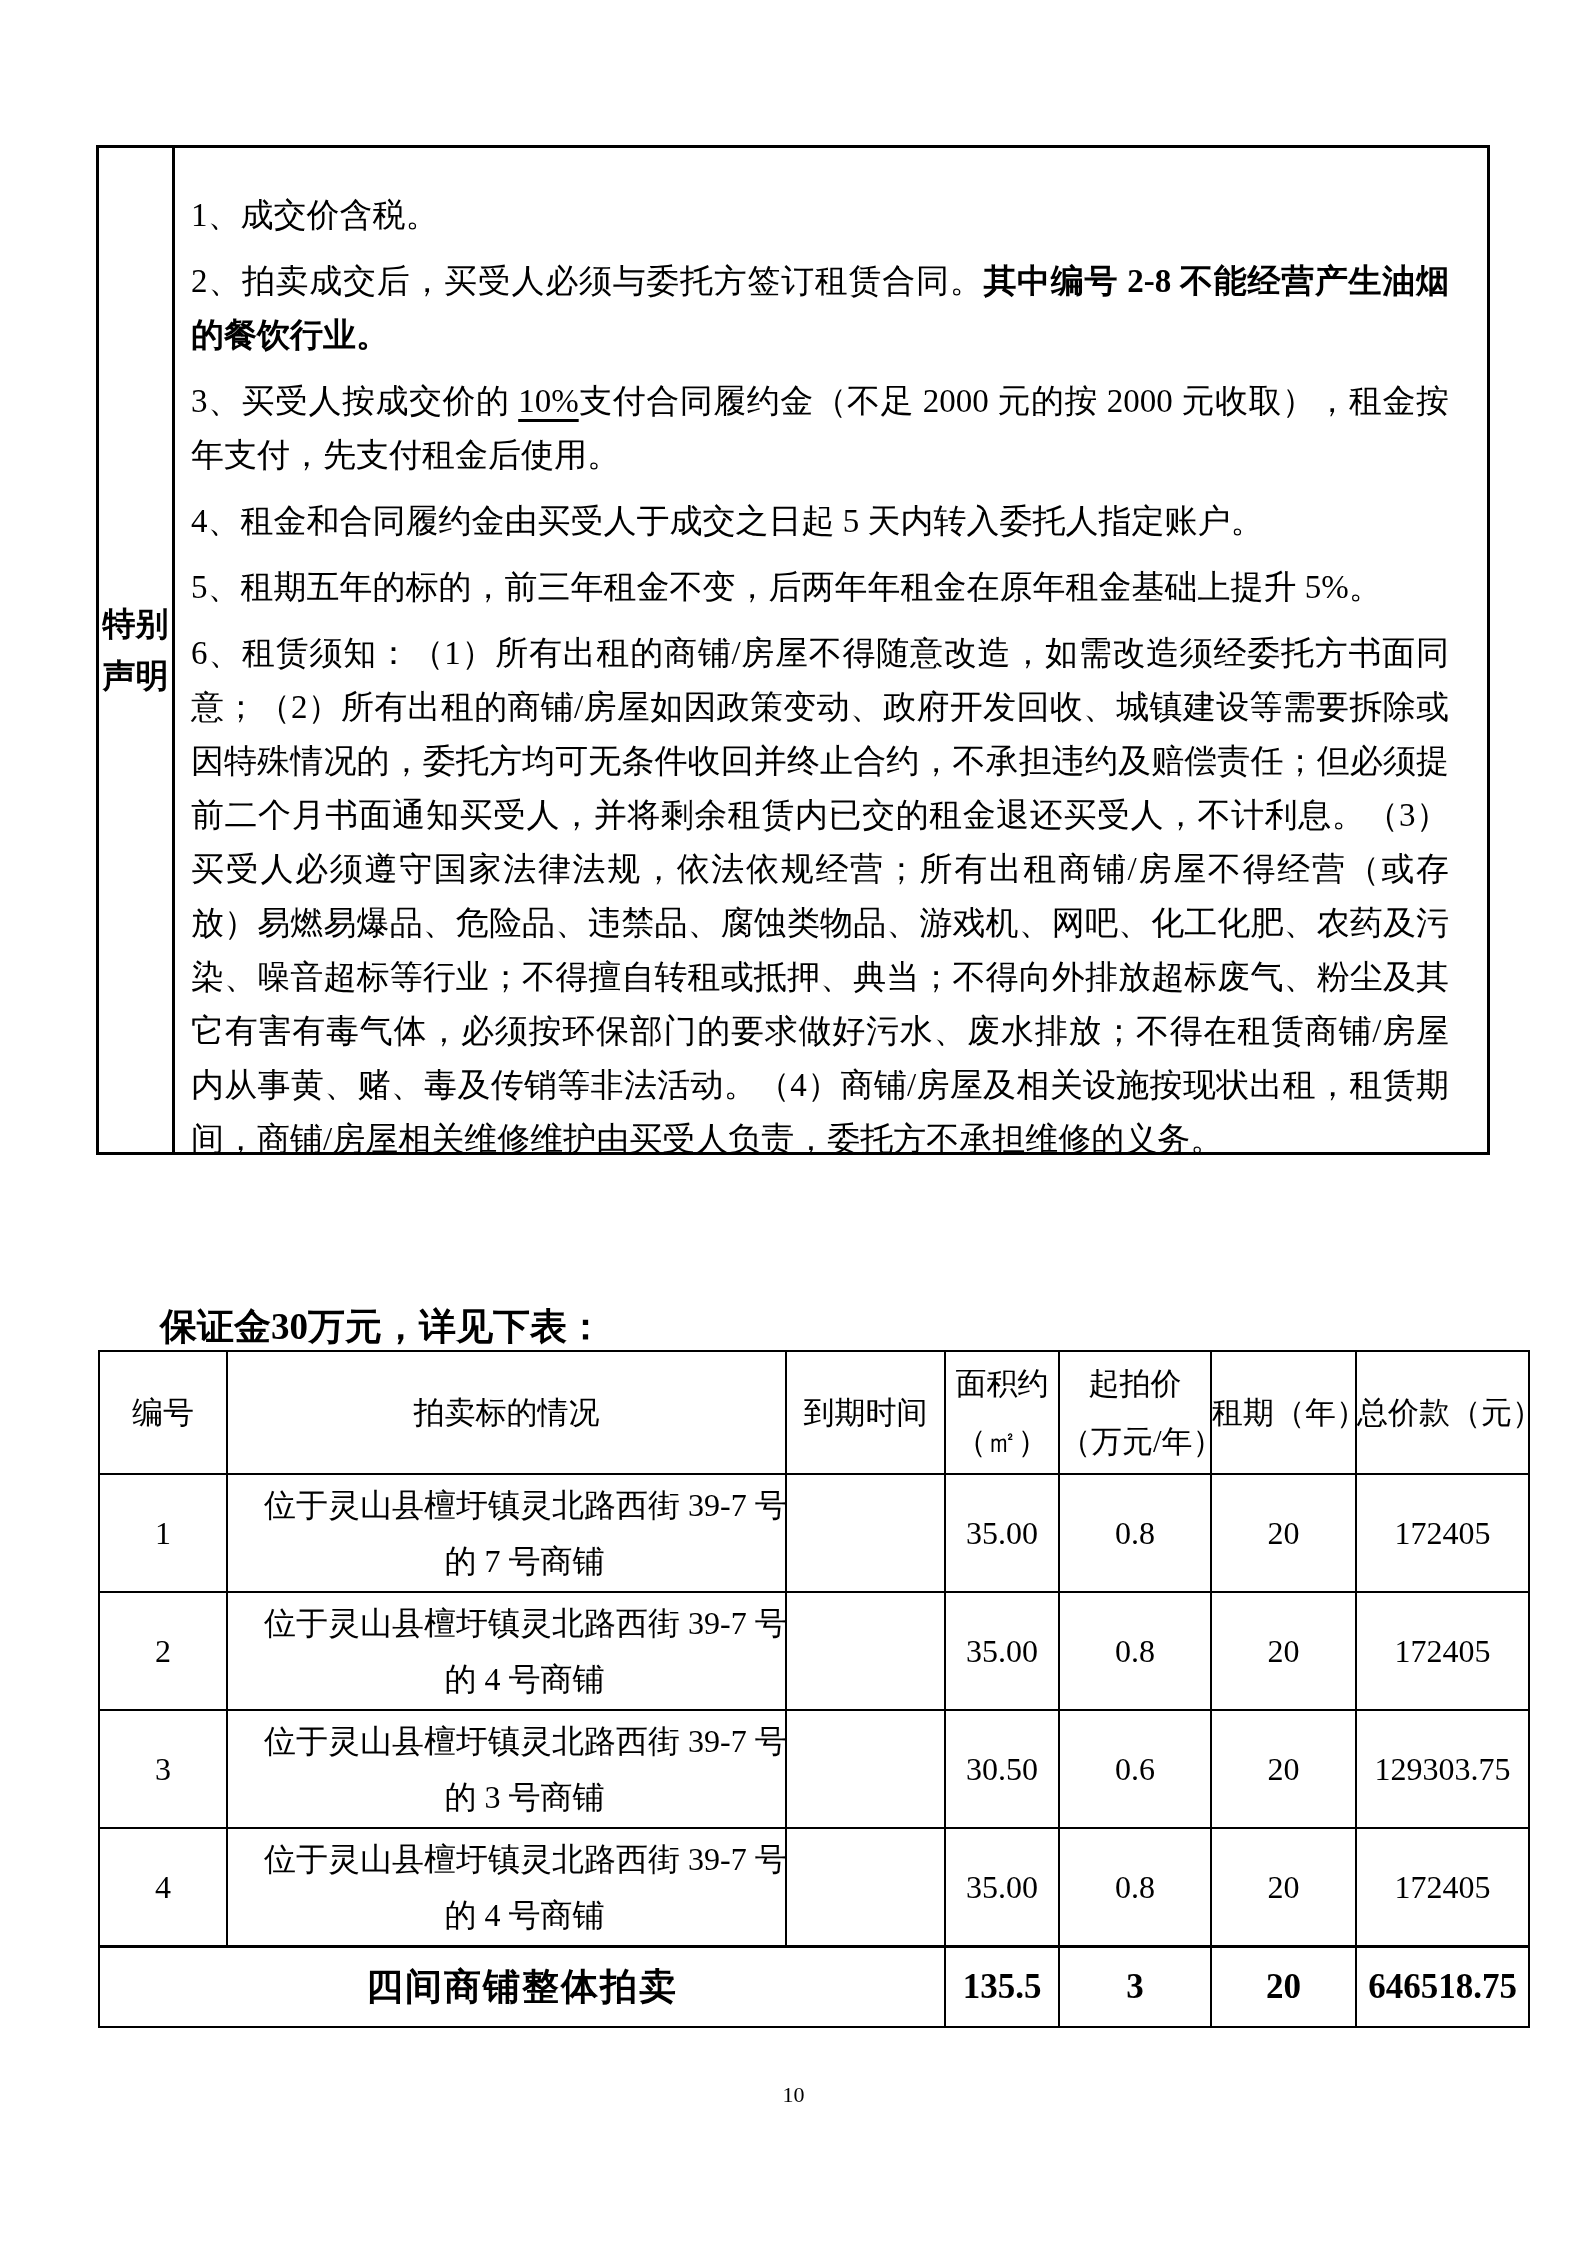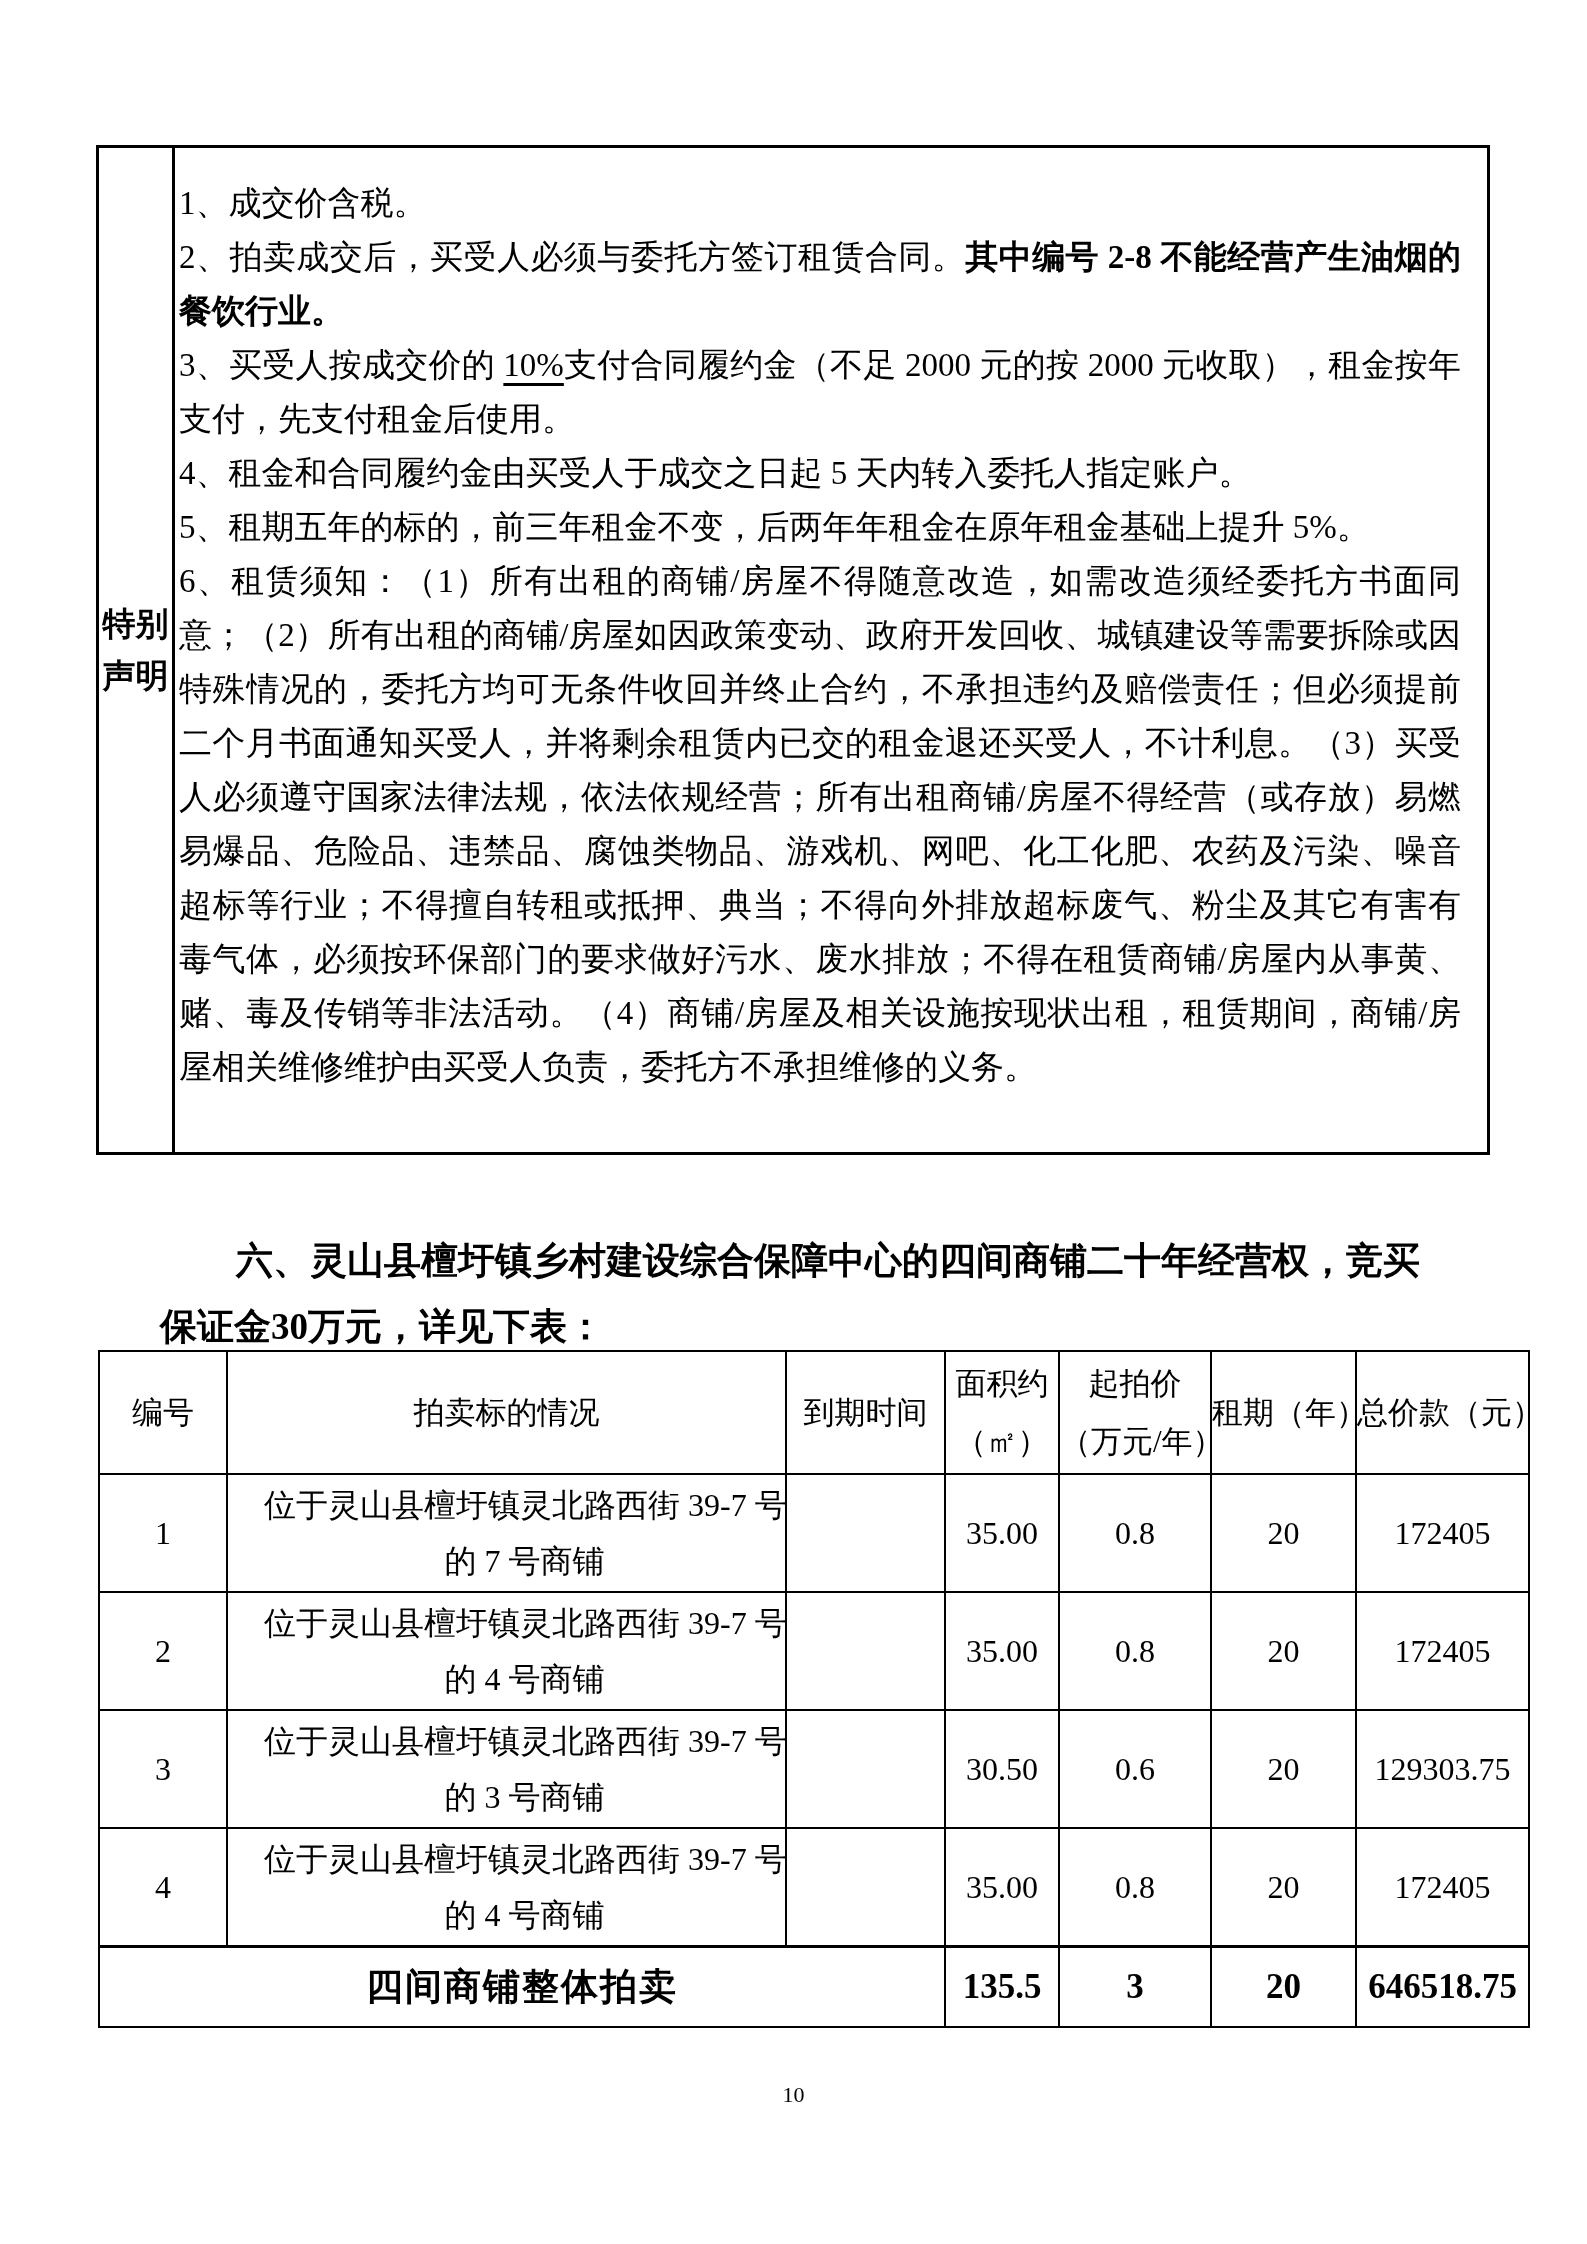--- a/index.html
+++ b/index.html
@@ -23,21 +23,21 @@
   .decl-label{width:76px;text-align:center;}
   .decl-label div{
     font-size:33px;font-weight:bold;line-height:52px;
   }
   .decl-content{vertical-align:top;}
   .decl-flow{
     box-sizing:border-box;height:1004px;overflow:hidden;
     padding:28px 26px 0 4px;
   }
   .decl-item{
-    margin:0;font-size:33px;line-height:54px;
+    margin:12px;font-size:33px;line-height:54px;
     text-align:justify;
   }
   .decl-item .b{font-weight:bold;}
   .decl-item .u{text-decoration:underline;text-underline-offset:7px;}
 
   
   .heading-line1{
     position:absolute;left:236px;top:1236px;
     font-size:37px;font-weight:bold;line-height:50px;white-space:nowrap;
   }
@@ -97,21 +97,20 @@
               <p class="decl-item"><span>3、买受人按成交价的 </span><span class="u">10%</span><span>支付合同履约金（不足 2000 元的按 2000 元收取），租金按年支付，先支付租金后使用。</span></p>
               <p class="decl-item"><span>4、租金和合同履约金由买受人于成交之日起 5 天内转入委托人指定账户。</span></p>
               <p class="decl-item"><span>5、租期五年的标的，前三年租金不变，后两年年租金在原年租金基础上提升 5%。</span></p>
               <p class="decl-item"><span>6、租赁须知：（1）所有出租的商铺/房屋不得随意改造，如需改造须经委托方书面同意；（2）所有出租的商铺/房屋如因政策变动、政府开发回收、城镇建设等需要拆除或因特殊情况的，委托方均可无条件收回并终止合约，不承担违约及赔偿责任；但必须提前二个月书面通知买受人，并将剩余租赁内已交的租金退还买受人，不计利息。（3）买受人必须遵守国家法律法规，依法依规经营；所有出租商铺/房屋不得经营（或存放）易燃易爆品、危险品、违禁品、腐蚀类物品、游戏机、网吧、化工化肥、农药及污染、噪音超标等行业；不得擅自转租或抵押、典当；不得向外排放超标废气、粉尘及其它有害有毒气体，必须按环保部门的要求做好污水、废水排放；不得在租赁商铺/房屋内从事黄、赌、毒及传销等非法活动。（4）商铺/房屋及相关设施按现状出租，租赁期间，商铺/房屋相关维修维护由买受人负责，委托方不承担维修的义务。</span></p>
             </div>
       </td>
     </tr>
   </tbody>
     </table>
 
-  <div class="heading-line1">六、灵山县檀圩镇乡村建设综合保障中心的四间商铺二十年经营权，竞买</div>
   <div class="heading-line2">保证金30万元，详见下表：</div>
 
   <table class="auction-table">
     <colgroup>
       <col style="width:128px">
         <col style="width:559px">
         <col style="width:159px">
       <col style="width:114px">
         <col style="width:152px">
         <col style="width:145px">

